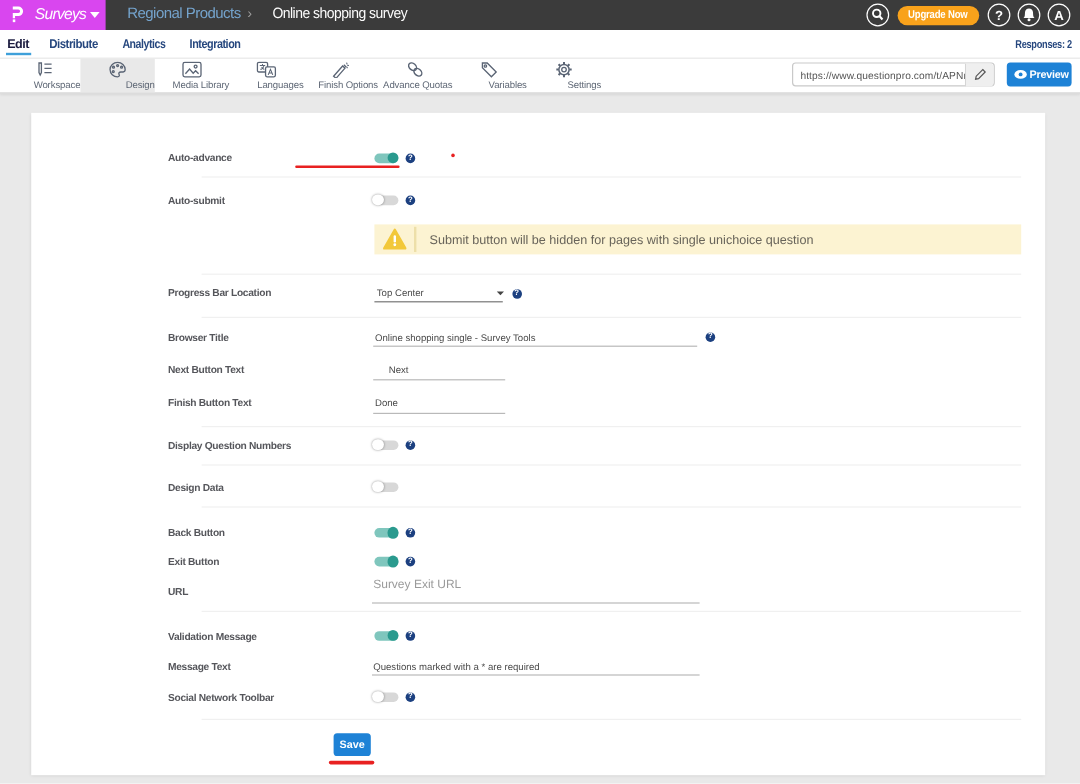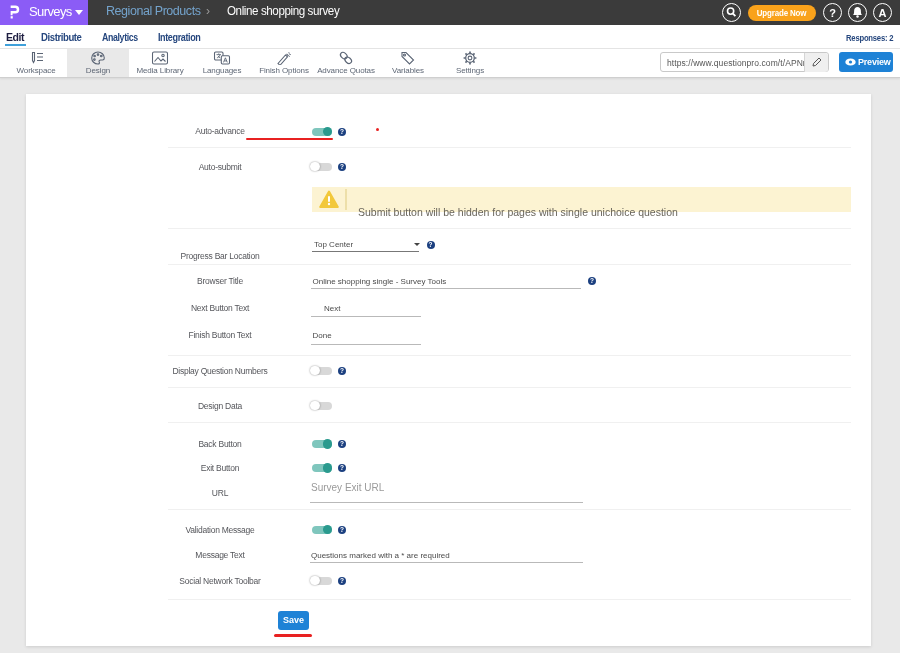--- a/index.html
+++ b/index.html
@@ -2,72 +2,72 @@
 <html><head>
 <meta charset="utf-8">
 <style>
 * { margin:0; padding:0; box-sizing:border-box; }
 html,body { width:900px; height:653px; overflow:hidden; }
 body { font-family:"Liberation Sans", sans-serif; background:#e9e9e9; position:relative; }
 .abs { position:absolute; }
 
 
 #topbar { position:absolute; left:0; top:0; width:900px; height:25px; background:#3b3b3b; }
-#logoblk { position:absolute; left:0; top:0; width:88px; height:25px; background:#8b5cf6; }
+#logoblk { position:absolute; left:0; top:0; width:88px; height:25px; background:#d946ef;font-style:italic; }
 #surveys { position:absolute; left:29px; top:3.5px; color:#fff; font-size:13px; letter-spacing:-0.6px; }
 #caret { position:absolute; left:75px; top:10px; width:0; height:0; border-left:4.5px solid transparent; border-right:4.5px solid transparent; border-top:5px solid #fff; }
 .bc1 { position:absolute; left:106px; top:4px; color:#74a3cc; font-size:12.5px; letter-spacing:-0.45px; }
 .bcsep { position:absolute; left:206px; top:3.5px; color:#9b9b9b; font-size:12px; }
 .bc2 { position:absolute; left:227px; top:4px; color:#fdfdfd; font-size:12.5px; letter-spacing:-0.45px; transform:scaleX(0.93); transform-origin:left; }
 .cir { position:absolute; top:2.6px; width:19px; height:19px; border:1.2px solid #fff; border-radius:50%; }
 #upg { position:absolute; left:748px; top:5px; width:68px; height:15.5px; background:#f9a21b; border-radius:8px; color:#fff; font-size:9.5px; font-weight:bold; text-align:center; line-height:15.5px; letter-spacing:-0.2px; }
 
 
 #navrow { position:absolute; left:0; top:25px; width:900px; height:24px; background:#fff; border-bottom:1px solid #e5e5e5; }
 .nav { position:absolute; top:6px; font-size:10.5px; font-weight:bold; color:#26477e; letter-spacing:-0.45px; }
 #nav-edit { color:#1d1d40; }
 #editline { position:absolute; left:5px; top:19px; width:21px; height:1.6px; background:#3fa0da; }
 #resp { position:absolute; right:7px; top:6.5px; font-size:9.5px; font-weight:bold; color:#26477e; letter-spacing:-0.3px; transform:scaleX(0.81); transform-origin:right; }
 
 
 #toolbar { position:absolute; left:0; top:49px; width:900px; height:29px; background:#fff; border-bottom:1px solid #cfcfcf; box-shadow:0 1px 2px rgba(0,0,0,0.08); }
-.tcell { position:absolute; top:0; width:62px; height:28px; text-align:center; }
+.tcell { position:absolute; top:0; width:62px; height:28px; text-align:right; }
 .tcell.active { background:#e9e9e9; }
 .tlabel { position:absolute; left:0; right:0; top:17px; font-size:8px; color:#5e6775; letter-spacing:-0.1px; }
 .ticon { position:absolute; left:50%; top:2px; transform:translateX(-50%); }
 #urlbox { position:absolute; left:660px; top:3px; width:169px; height:20px; background:#fff; border:1px solid #c9c9c9; border-radius:3px; }
 #urltxt { position:absolute; left:6px; top:5px; font-size:8.5px; color:#555; letter-spacing:0.08px; white-space:nowrap; overflow:hidden; width:144px; }
 #pencil { position:absolute; right:0; top:0; width:24px; height:18.5px; background:#efefef; border-left:1px solid #d5d5d5; border-radius:0 3px 3px 0; }
 #preview { position:absolute; left:839px; top:3px; width:54px; height:20px; background:#1e82d6; border-radius:3px; color:#fff; font-size:9.5px; font-weight:bold; line-height:20px; letter-spacing:-0.2px; }
 
 
 #card { position:absolute; left:26px; top:94px; width:845px; height:552px; background:#fff; box-shadow:0 1px 3px rgba(0,0,0,0.12); }
 #sidebar { position:absolute; left:0; top:0; width:131px; height:552px; background:#efefef; }
 .sitem { position:absolute; left:12px; font-size:10px; color:#6e6e6e; letter-spacing:-0.2px; }
 #sactive { position:absolute; left:0; top:54px; width:131px; height:26px; background:#fff; }
 #sbar { position:absolute; left:0; top:54px; width:4px; height:26px; background:#1f7cd6; }
 
 
 .sep { position:absolute; height:1px; background:#f0f0f0; left:142px; width:683px; }
-.lbl { position:absolute; width:160px; text-align:center; font-size:8.5px; font-weight:normal; color:#55565b; letter-spacing:-0.25px; }
+.lbl { position:absolute; width:160px; text-align:left; font-size:8.5px; font-weight:bold; color:#55565b; letter-spacing:-0.25px; }
 .inp { position:absolute; font-size:8px; color:#4a4a4a; letter-spacing:0px; white-space:nowrap; }
 .uline { position:absolute; height:1px; background:#b9b9b9; }
 .tog { position:absolute; width:20px; height:8px; border-radius:4px; }
 .tog .knob { position:absolute; top:-1px; width:9.5px; height:9.5px; border-radius:50%; }
 .tog.on { background:#7fc6bd; }
 .tog.on .knob { right:-0.5px; background:#2a9a8e; }
 .tog.off { background:#d8d8d8; }
 .tog.off .knob { left:-1.5px; background:#fff; box-shadow:0 0 2px rgba(0,0,0,0.45); }
 .q { position:absolute; width:8px; height:8px; border-radius:50%; background:#1c4080; color:#fff; font-size:6.5px; font-weight:bold; text-align:center; line-height:8.5px; }
 .red { position:absolute; background:#e82121; border-radius:1.5px; }
 
 #warn { position:absolute; left:286px; top:92.5px; width:539px; height:25px; background:#fcf3d2; }
 #warntri { position:absolute; left:7px; top:3px; }
 #warndiv { position:absolute; left:33px; top:2px; width:1.5px; height:21px; background:#eddfa9; }
-#warntxt { position:absolute; left:46px; top:7px; font-size:10.5px; color:#68645a; letter-spacing:0;margin-top:12px; }
+#warntxt { position:absolute; left:46px; top:7px; font-size:10.5px; color:#68645a; letter-spacing:0; }
 
 #save { position:absolute; left:252px; top:517px; width:31px; height:19px; background:#1e82d6; border-radius:3px; color:#fff; font-size:9px; font-weight:bold; text-align:center; line-height:19px; }
 </style>
 </head>
 <body>
 
 <div id="topbar">
   <div id="logoblk">
     <svg class="abs" style="left:9.5px;top:5px" width="10" height="14" viewBox="0 0 9.5 14">
       <path d="M0.4 0.4 H5 A4 4 0 0 1 5 8.4 H2.3 V10.2 H0.4 V5.9 H5 A1.5 1.5 0 0 0 5 2.9 H0.4 Z" fill="#fff"></path>
@@ -230,21 +230,21 @@
     <svg id="warntri" width="20" height="19" viewBox="0 0 20 19">
         <path d="M10 1.5 L18.8 17 H1.2 Z" fill="#f2c83a" stroke="#f2c83a" stroke-width="2" stroke-linejoin="round"></path>
         <rect x="9" y="6" width="2" height="6" rx="1" fill="#fff"></rect>
         <circle cx="10" cy="14" r="1.2" fill="#fff"></circle>
       </svg>
     <div id="warndiv"></div>
     <div id="warntxt">Submit button will be hidden for pages with single unichoice question</div>
   </div>
 
   <div class="sep" style="top:134px"></div>
-  <div class="lbl" style="left:114px;top:145px;margin-top:12px;">Progress Bar Location</div>
+  <div class="lbl" style="left:114px;top:145px;">Progress Bar Location</div>
   <div class="inp" style="left:288px;top:145.5px">Top Center</div>
   <div style="position:absolute;left:387.5px;top:148.5px;width:0;height:0;border-left:3px solid transparent;border-right:3px solid transparent;border-top:3.5px solid #444;"></div>
   <div class="uline" style="left:286px;top:157px;width:107px;background:#777"></div>
   <div class="q" style="left:400.5px;top:146.5px">?</div>
   <div class="sep" style="top:170px"></div>
 
   <div class="lbl" style="left:114px;top:181.5px;">Browser Title</div>
   <div class="inp" style="left:286.5px;top:182.5px">Online shopping single - Survey Tools</div>
   <div class="uline" style="left:285px;top:193.5px;width:270px"></div>
   <div class="q" style="left:562px;top:183px">?</div>

